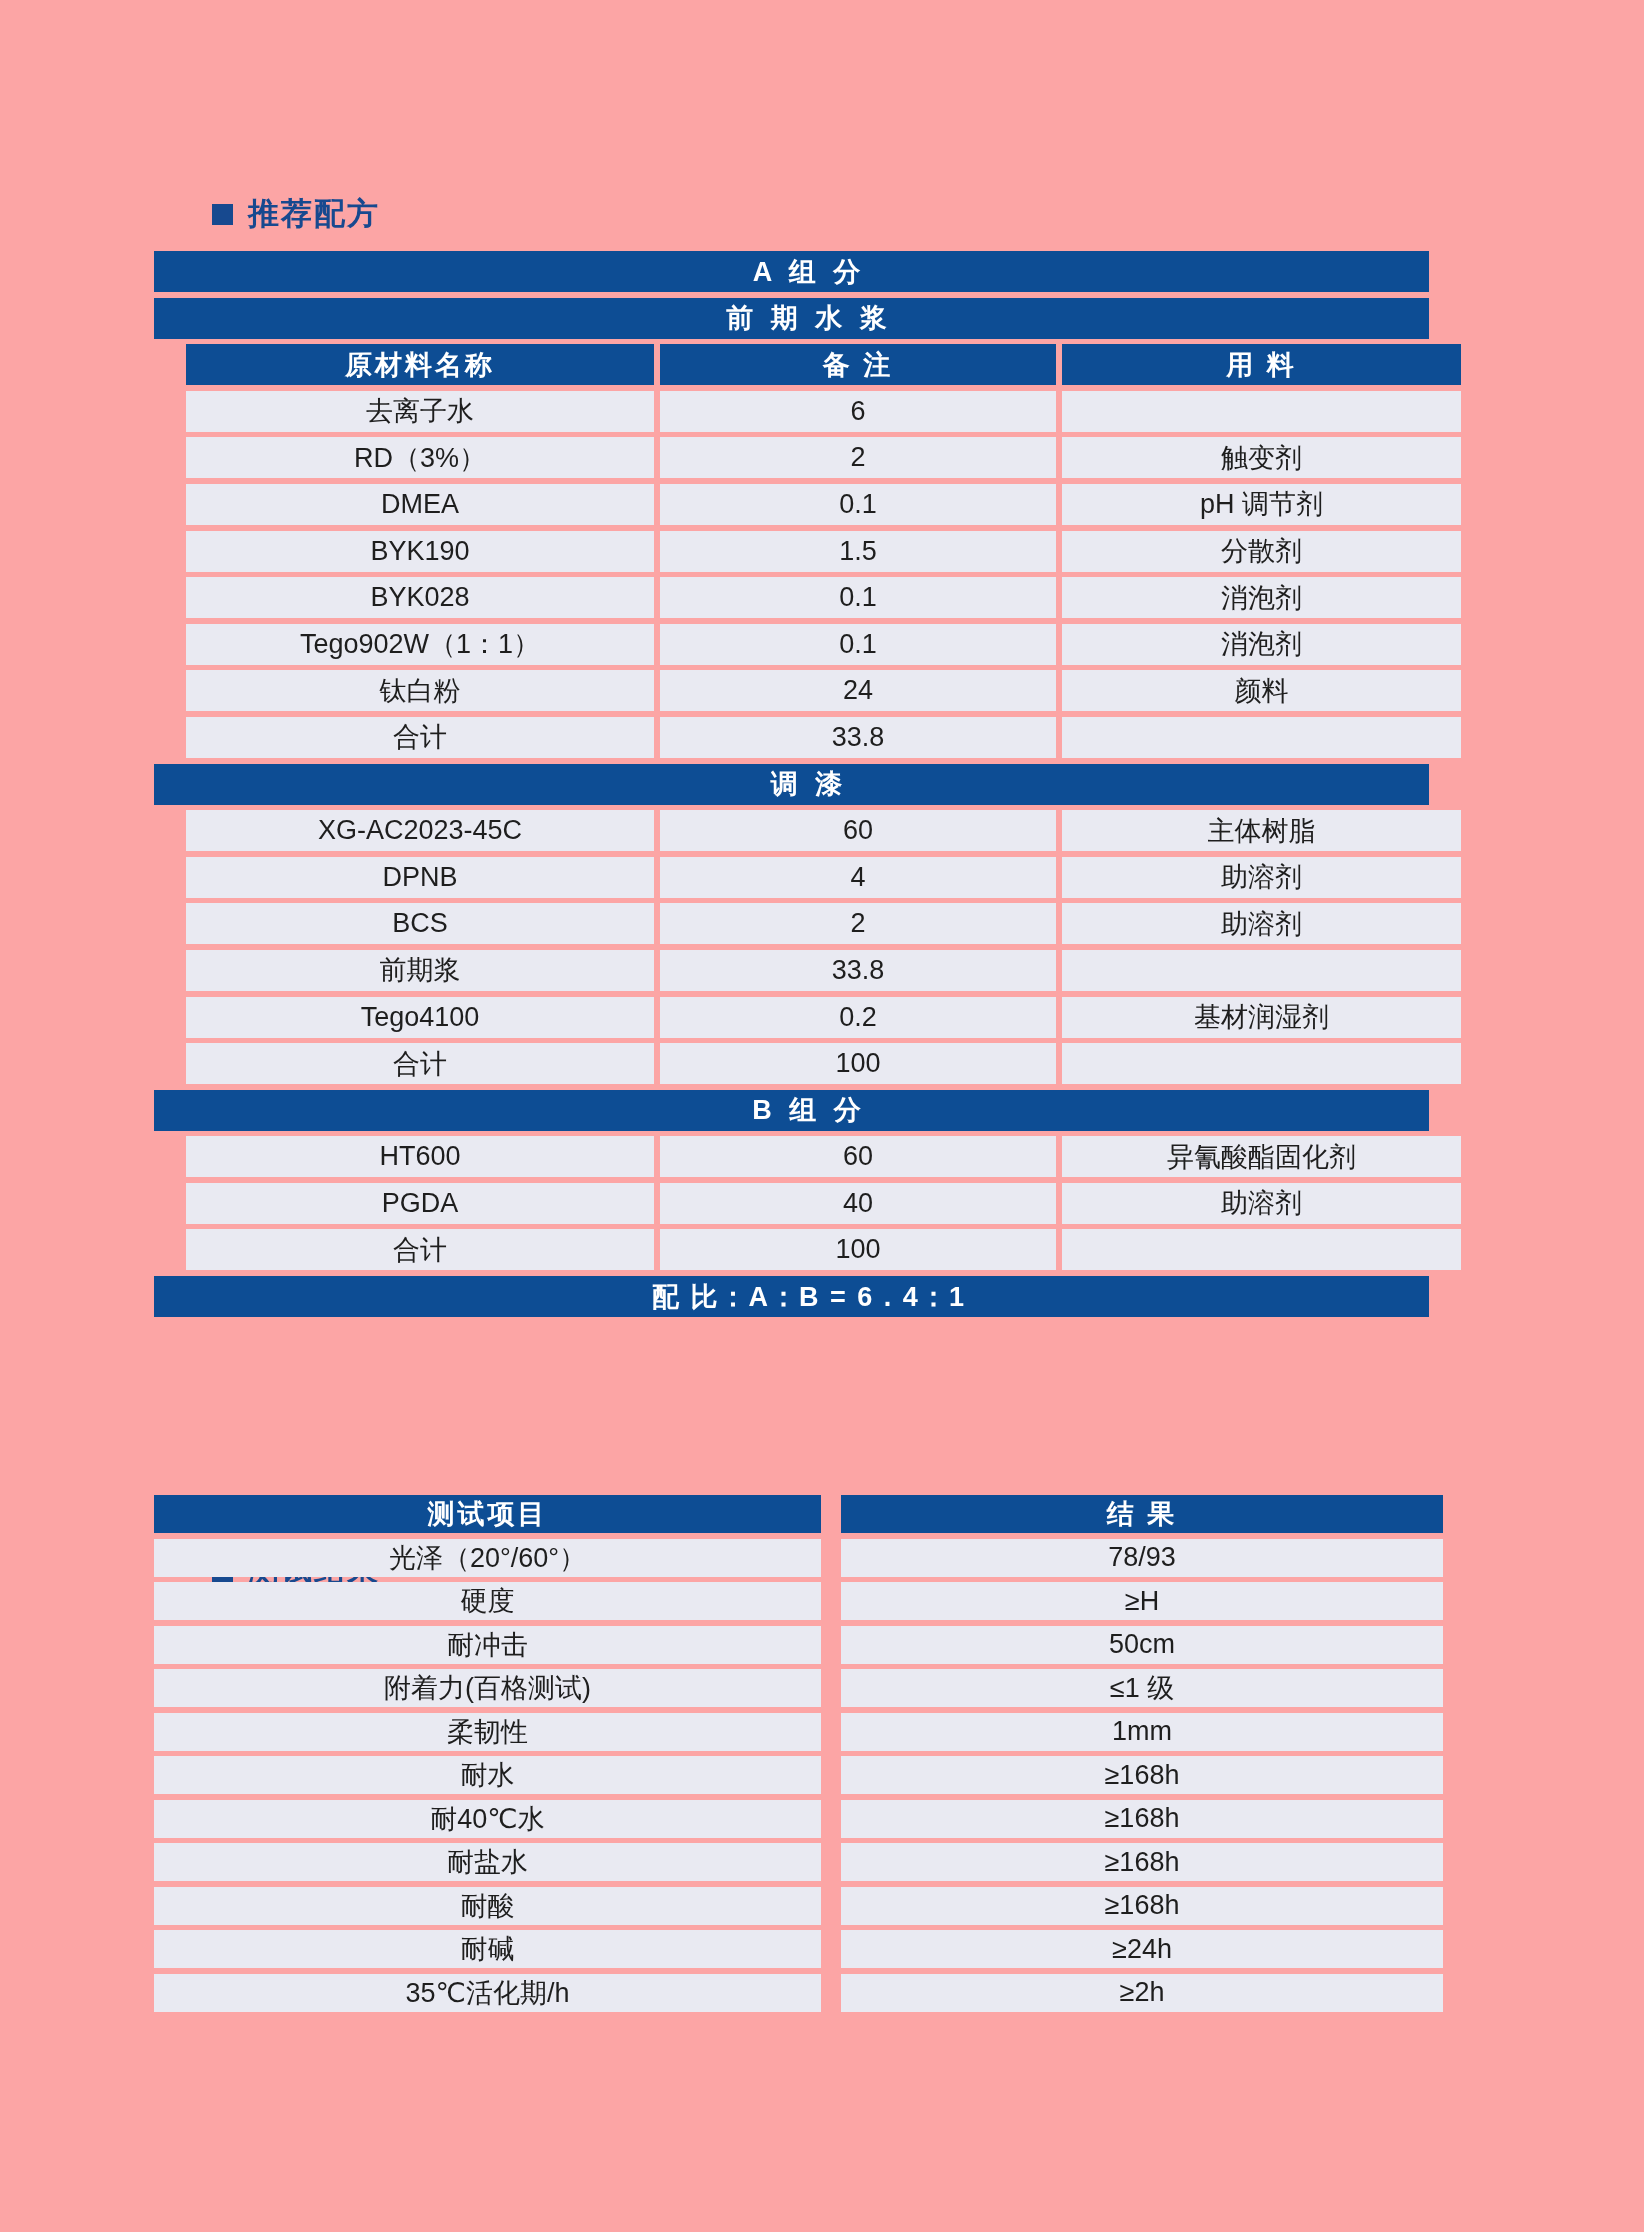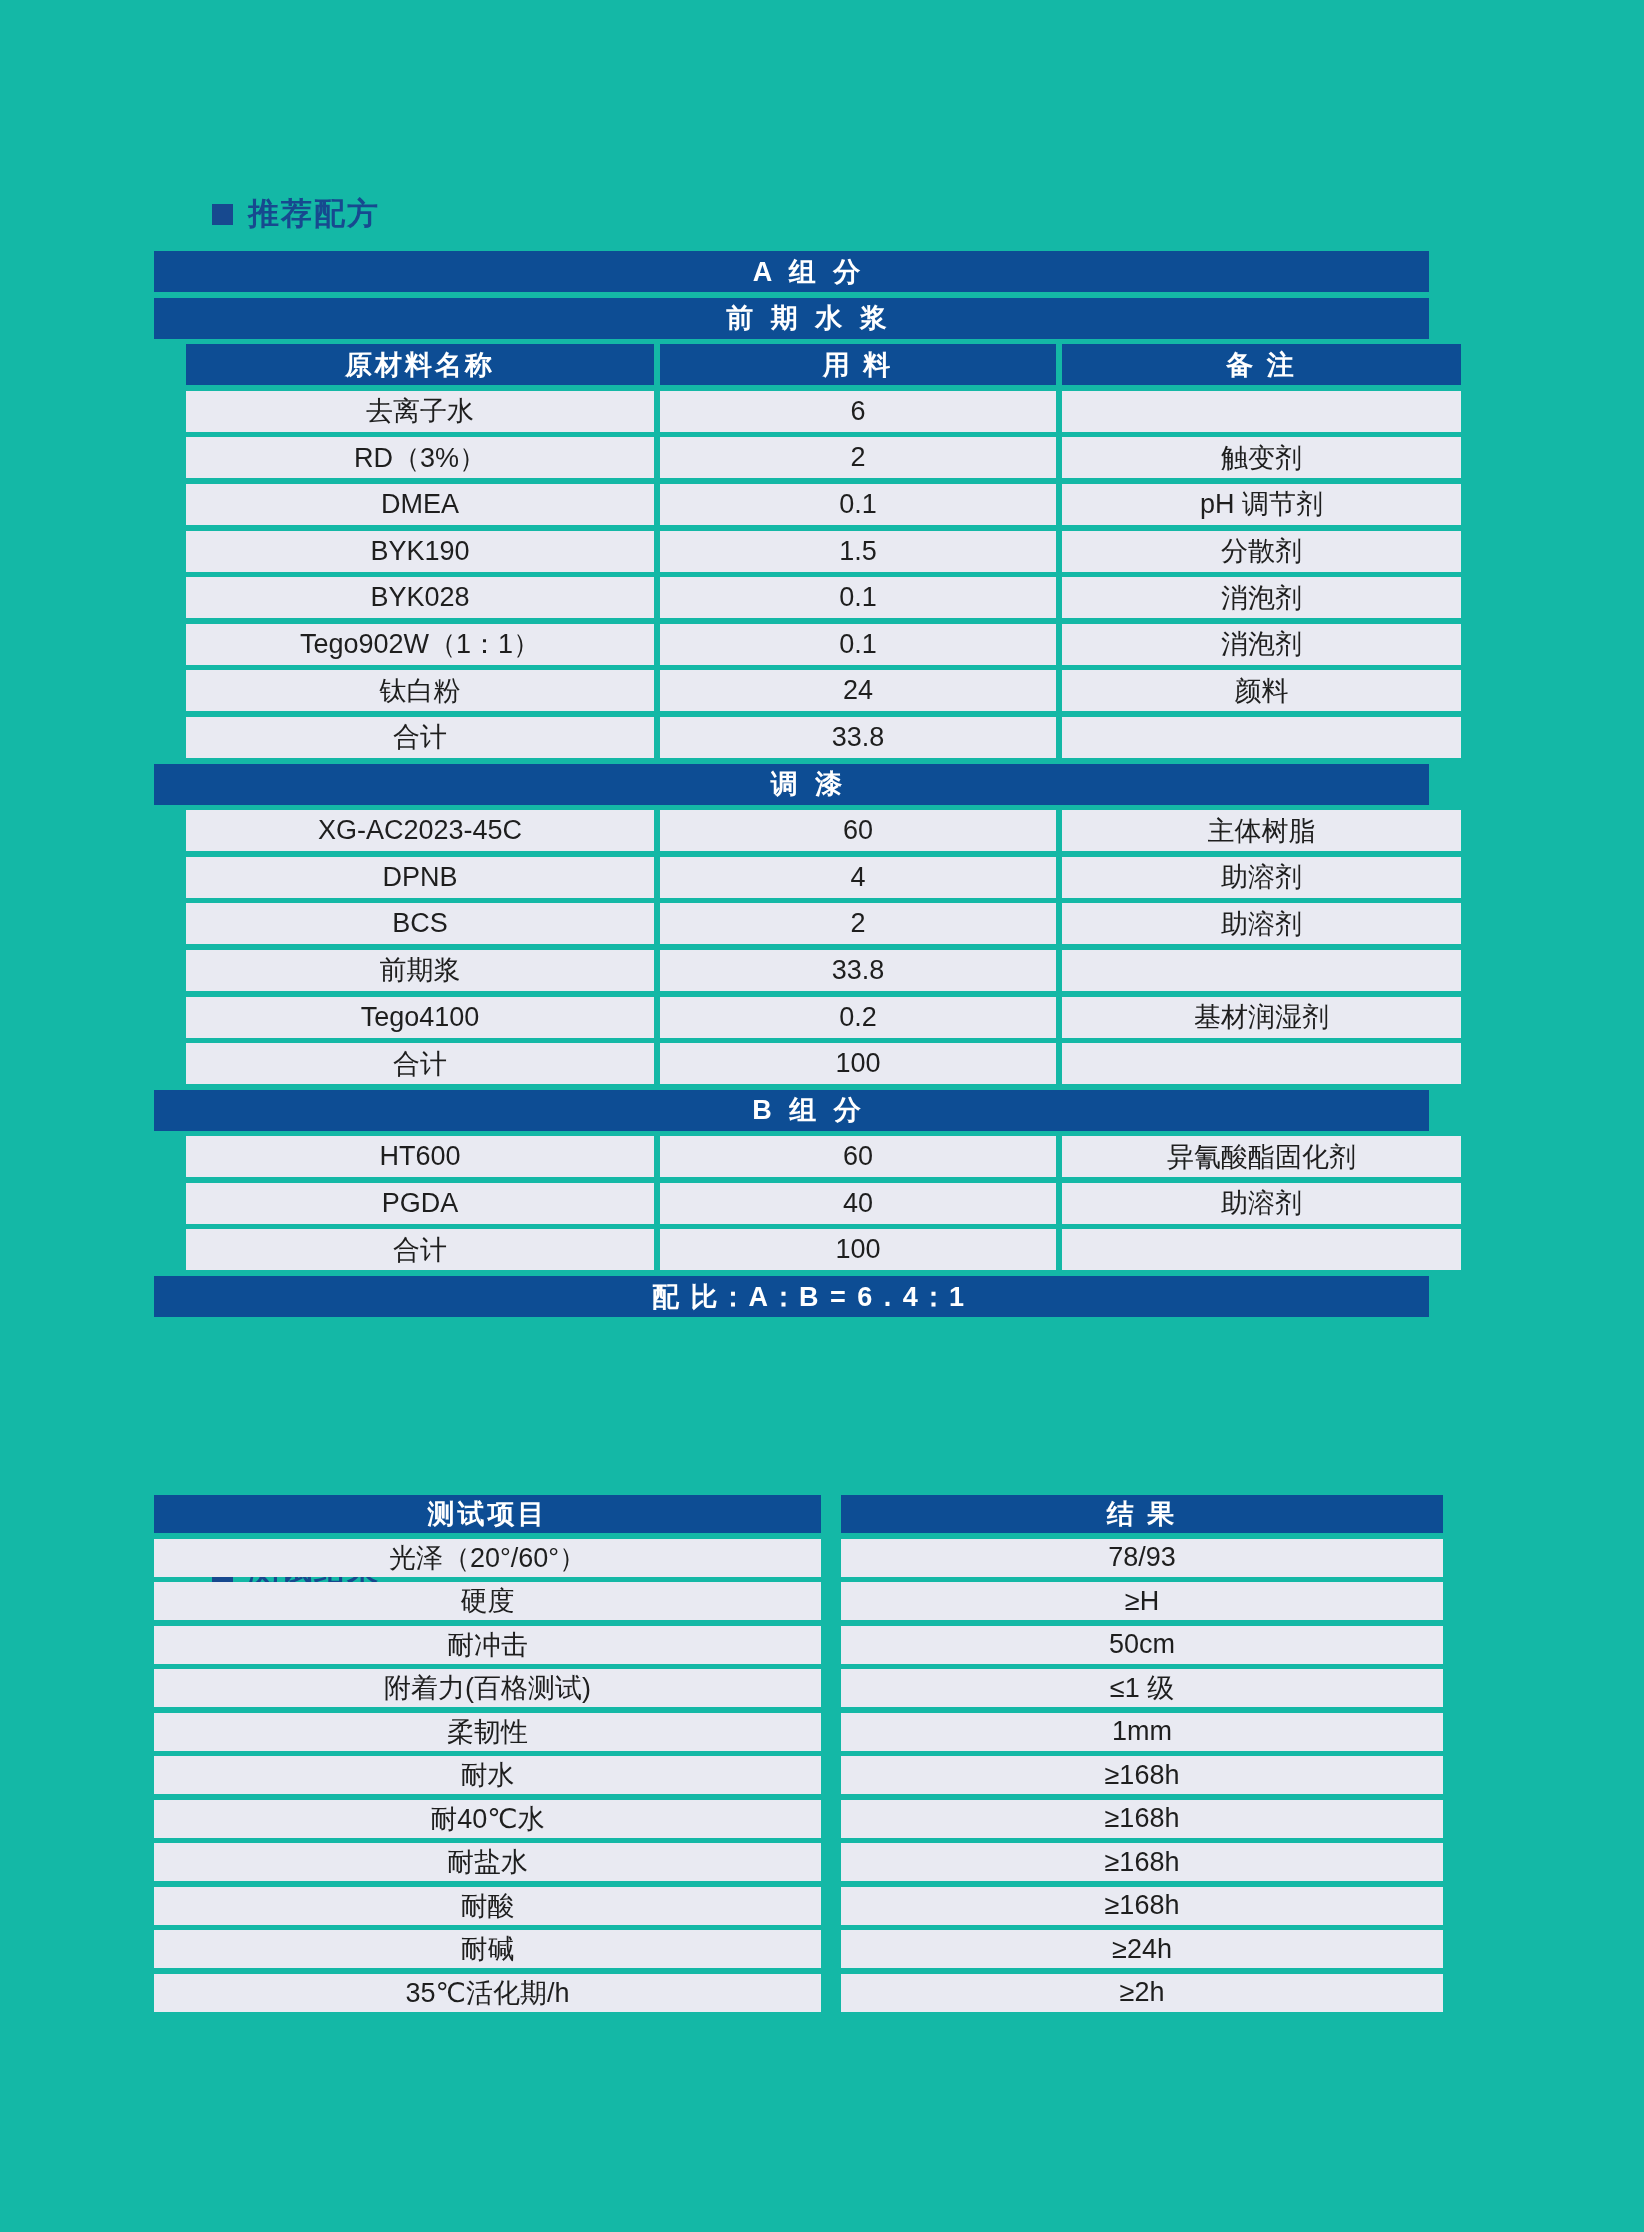--- a/index.html
+++ b/index.html
@@ -1,17 +1,17 @@
 <!DOCTYPE html>
 <html><head>
 <meta charset="utf-8">
 <style>
   html,body { margin:0; padding:0; background:#ffffff; }
   .page {
-    position:relative; width:1645px; height:2233px; background:#14b8a6;
+    position:relative; width:1645px; height:2233px; background:#fca5a5;
     font-family:"Liberation Sans","DejaVu Sans",sans-serif; overflow:hidden;
   }
   .heading {
     position:absolute; left:212px; display:flex; align-items:center; gap:15px;
     color:#17498f; font-weight:bold; font-size:31px; letter-spacing:2px; height:38px;
   }
   #heading-1 { top:195px; }
   #heading-2 { top:1508px;margin-top:44px; }
   .bullet { width:21px; height:21px; background:#17498f; display:inline-block; flex:0 0 auto; }
 
@@ -49,22 +49,22 @@
     <span class="bullet"></span>
     <span>推荐配方</span>
   </div>
 
   <div class="table" id="table-formula">
     <div class="hrow">A 组 分</div>
     <div class="hrow">前 期 水 浆</div>
 
     <div class="trow head">
       <div class="tcell">原材料名称</div>
+      <div class="tcell">备 注</div>
       <div class="tcell">用 料</div>
-      <div class="tcell">备 注</div>
     </div>
 
     <div class="trow">
         <div class="tcell">去离子水</div>
         <div class="tcell">6</div>
         <div class="tcell"></div>
       </div>
       <div class="trow">
         <div class="tcell">RD（3%）</div>
         <div class="tcell">2</div>

